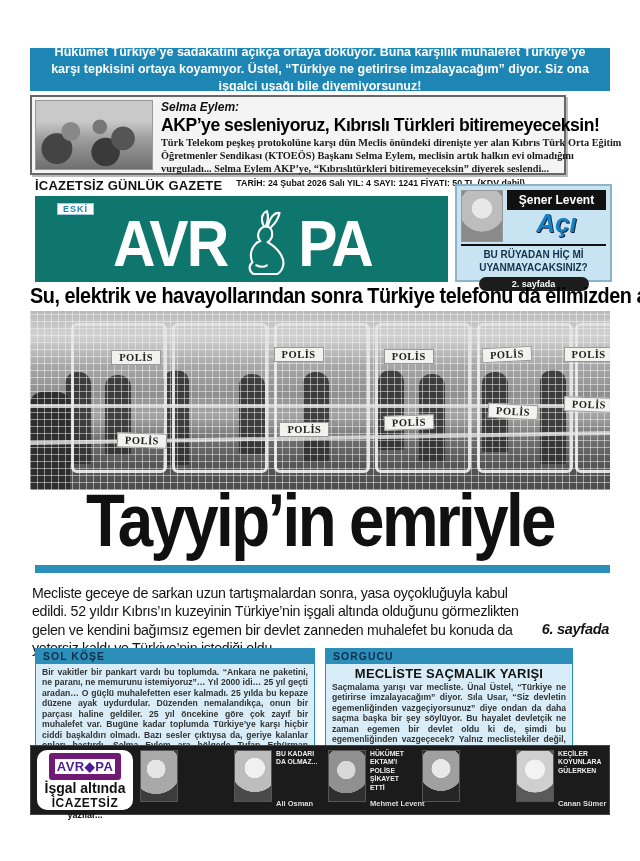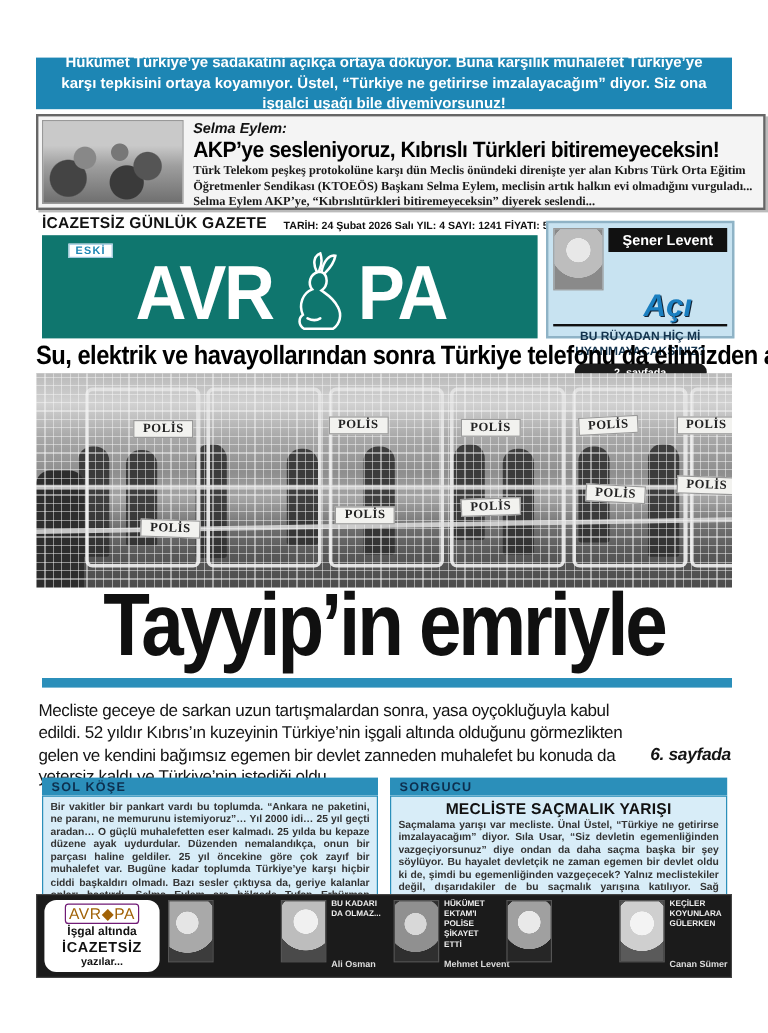--- a/index.html
+++ b/index.html
@@ -5,40 +5,40 @@
   * { margin:0; padding:0; box-sizing:border-box; }
   body { background:#fff; font-family:"Liberation Sans", sans-serif; }
   .page { position:relative; width:640px; height:861px; background:#ffffff; overflow:hidden; margin:0 auto; }
 
   
   .top-banner { position:absolute; left:30px; top:48px; width:580px; height:43px;
     background:#1d86b4; color:#fff; display:flex; align-items:center; justify-content:center;
     text-align:center; font-weight:bold; font-size:12.5px; line-height:1.35; padding:4px 14px; }
 
   
-  .selma-box { position:absolute; left:30px; top:95px; width:608px; height:80px;
+  .selma-box { position:absolute; left:30px; top:95px; width:536px; height:80px;
     border:2px solid #666; background:#f4f4f4; box-shadow:2px 2px 0 #bbb; display:flex; padding:3px; }
   .selma-photo { width:118px; height:70px; flex:0 0 118px; margin-right:8px;
     background:
       radial-gradient(circle at 30% 45%, #888 0 10%, transparent 11%),
       radial-gradient(circle at 55% 38%, #777 0 9%, transparent 10%),
       radial-gradient(circle at 75% 55%, #555 0 12%, transparent 13%),
       radial-gradient(circle at 18% 70%, #444 0 14%, transparent 15%),
       radial-gradient(circle at 60% 75%, #3a3a3a 0 16%, transparent 17%),
       linear-gradient(180deg, #c9c9c9 0 30%, #9e9e9e 55%, #6f6f6f 100%);
     filter:grayscale(1); border:1px solid #999; }
   .selma-text { flex:1; }
   .selma-kicker { font-style:italic; font-weight:bold; font-size:12px; color:#111; }
   .selma-headline { font-weight:bold; font-size:18.5px; color:#000; letter-spacing:-0.5px;
     display:inline-block; transform:scaleX(.95); transform-origin:0 50%; white-space:nowrap; }
   .selma-body { font-family:Liberation Serif, serif; font-weight:bold; font-size:10.3px;
     line-height:1.25; color:#1a1a1a; margin-top:1px; }
 
   
-  .header-row { position:absolute; left:35px; top:178px; width:415px; display:flex; align-items:flex-end; }
+  .header-row { position:absolute; left:35px; top:178px; width:415px; display:flex; align-items:flex-start; }
   .gazete-label { font-weight:bold; font-size:13px; color:#111; letter-spacing:0.2px; white-space:nowrap; }
   .date-line { font-weight:bold; font-size:8.8px; color:#111; margin-left:14px; white-space:nowrap; }
 
   
   .masthead { position:absolute; left:35px; top:196px; width:413px; height:86px;
     background:#0f766e; overflow:hidden; }
   .eski-tag { position:absolute; left:22px; top:7px; background:#fff; border:1px solid #9fc9de;
     color:#1d86b4; font-weight:bold; font-size:9px; padding:0 5px; letter-spacing:1px; }
   .masthead-letters { position:absolute; left:0; top:10px; width:100%; height:76px;
     display:flex; align-items:center; justify-content:center; color:#fff;
@@ -49,21 +49,21 @@
   
   .aci-box { position:absolute; left:455px; top:184px; width:157px; height:98px;
     background:#c8e3f1; border:2px solid #8fb3c6; padding:4px; }
   .aci-top { display:flex; }
   .aci-photo { width:42px; height:52px; flex:0 0 42px; border:1px solid #999;
     background: radial-gradient(circle at 50% 35%, #e8e8e8 0 26%, #bdbdbd 27% 60%, #8a8a8a 61% 100%); }
   .aci-right { flex:1; margin-left:4px; }
   .aci-author { background:#111; color:#fff; font-weight:bold; font-size:12px; text-align:center;
     padding:3px 0; }
   .aci-title { color:#1a7fc0; font-weight:bold; font-style:italic; font-size:26px; text-align:center;
-    text-shadow:1px 1px 0 #123; line-height:1.05;margin-top:31px; }
+    text-shadow:1px 1px 0 #123; line-height:1.05; }
   .aci-divider { height:2px; background:#111; margin:2px 0 3px; }
   .aci-teaser { text-align:center; font-weight:bold; font-size:10px; color:#13334d; line-height:1.25; }
   .aci-page { margin:3px auto 0; width:110px; background:#1c1c1c; color:#fff; font-weight:bold;
     font-size:9px; text-align:center; border-radius:9px; padding:2px 0; }
 
   
   .lead-kicker { position:absolute; left:30px; top:283px; width:580px; text-align:left;
     font-weight:bold; font-size:22px; color:#000; letter-spacing:-0.5px; }
   .lead-kicker span { display:inline-block; transform:scaleX(.9); transform-origin:0 50%; white-space:nowrap; }
 
@@ -88,37 +88,37 @@
   .headline-bar { position:absolute; left:35px; top:565px; width:575px; height:8px; background:#2b8fba; }
 
   
   .deck { position:absolute; left:32px; top:584px; width:577px; font-size:14.2px; color:#141414;
     line-height:1.3; font-weight:normal; letter-spacing:-0.3px; }
   .deck .pageref { float:right; font-weight:bold; font-style:italic; margin-top:36px; font-size:14.5px; }
 
   
   .op-col { position:absolute; top:648px; }
   .op-col.left { left:35px; width:280px; }
-  .op-col.right { left:325px; width:281px; }
+  .op-col.right { left:325px; width:248px; }
   .op-tab { background:#2b8fba; color:#0d2f4e; font-weight:bold; font-size:10.5px;
     letter-spacing:1px; padding:2px 8px 1px; }
   .op-box { position:relative; border:1px solid #2b8fba; background:#d8edf8; height:112px; padding:2px 6px; }
   .op-title { text-align:center; font-weight:bold; font-size:13px; color:#111; letter-spacing:0.2px; }
   .op-body { font-size:8.6px; font-weight:bold; color:#333; line-height:1.22; text-align:justify; margin-top:1px; }
   .op-byline { position:absolute; right:4px; bottom:3px; background:#2b8fba; color:#fff;
     font-weight:bold; font-size:7.5px; letter-spacing:1.5px; padding:1px 10px; }
 
   
   .footer { position:absolute; left:30px; top:745px; width:580px; height:70px; background:#1b1b1b;
     border:1px solid #444; display:flex; align-items:center; padding:4px 6px; }
   .footer-logo { background:#fff; border-radius:10px; width:96px; height:60px; flex:0 0 96px;
     text-align:center; padding:3px 4px; }
-  .footer-logo-mark { border:1px solid #701a75; color:#a16207; font-weight:normal; font-size:13px;
+  .footer-logo-mark { border:6px solid #701a75; color:#4c1d95; font-weight:bold; font-size:13px;
     letter-spacing:0.5px; border-radius:3px; padding:0 2px; display:inline-block; }
-  .footer-slogan1 { font-size:10px; color:#111; font-weight:bold; }
+  .footer-slogan1 { font-size:14px; color:#111; font-weight:bold; }
   .footer-slogan2 { font-size:12px; color:#111; font-weight:bold; letter-spacing:0.5px; }
   .footer-slogan3 { font-size:9px; color:#111; font-weight:bold; }
   .columnist { flex:1; display:flex; margin-left:7px; height:60px; position:relative; }
   .col-photo { width:38px; height:52px; flex:0 0 38px; border:1px solid #555; filter:grayscale(1); }
   .columnist:nth-of-type(2) .col-photo { background:radial-gradient(circle at 42% 36%, #e5e5e5 0 24%, #a9a9a9 25% 65%, #3c3c3c 66% 100%); }
   .columnist:nth-of-type(3) .col-photo { background:radial-gradient(circle at 55% 34%, #f0f0f0 0 26%, #bdbdbd 27% 62%, #4a4a4a 63% 100%); }
   .columnist:nth-of-type(4) .col-photo { background:radial-gradient(circle at 48% 38%, #d8d8d8 0 25%, #909090 26% 64%, #2f2f2f 65% 100%); }
   .columnist:nth-of-type(5) .col-photo { background:radial-gradient(circle at 50% 35%, #e9e9e9 0 25%, #a0a0a0 26% 60%, #262626 61% 100%); }
   .columnist:nth-of-type(6) .col-photo { background:radial-gradient(circle at 50% 37%, #f3f3f3 0 27%, #cfcfcf 28% 63%, #5a5a5a 64% 100%); }
   .col-meta { flex:1; margin-left:4px; position:relative; }

